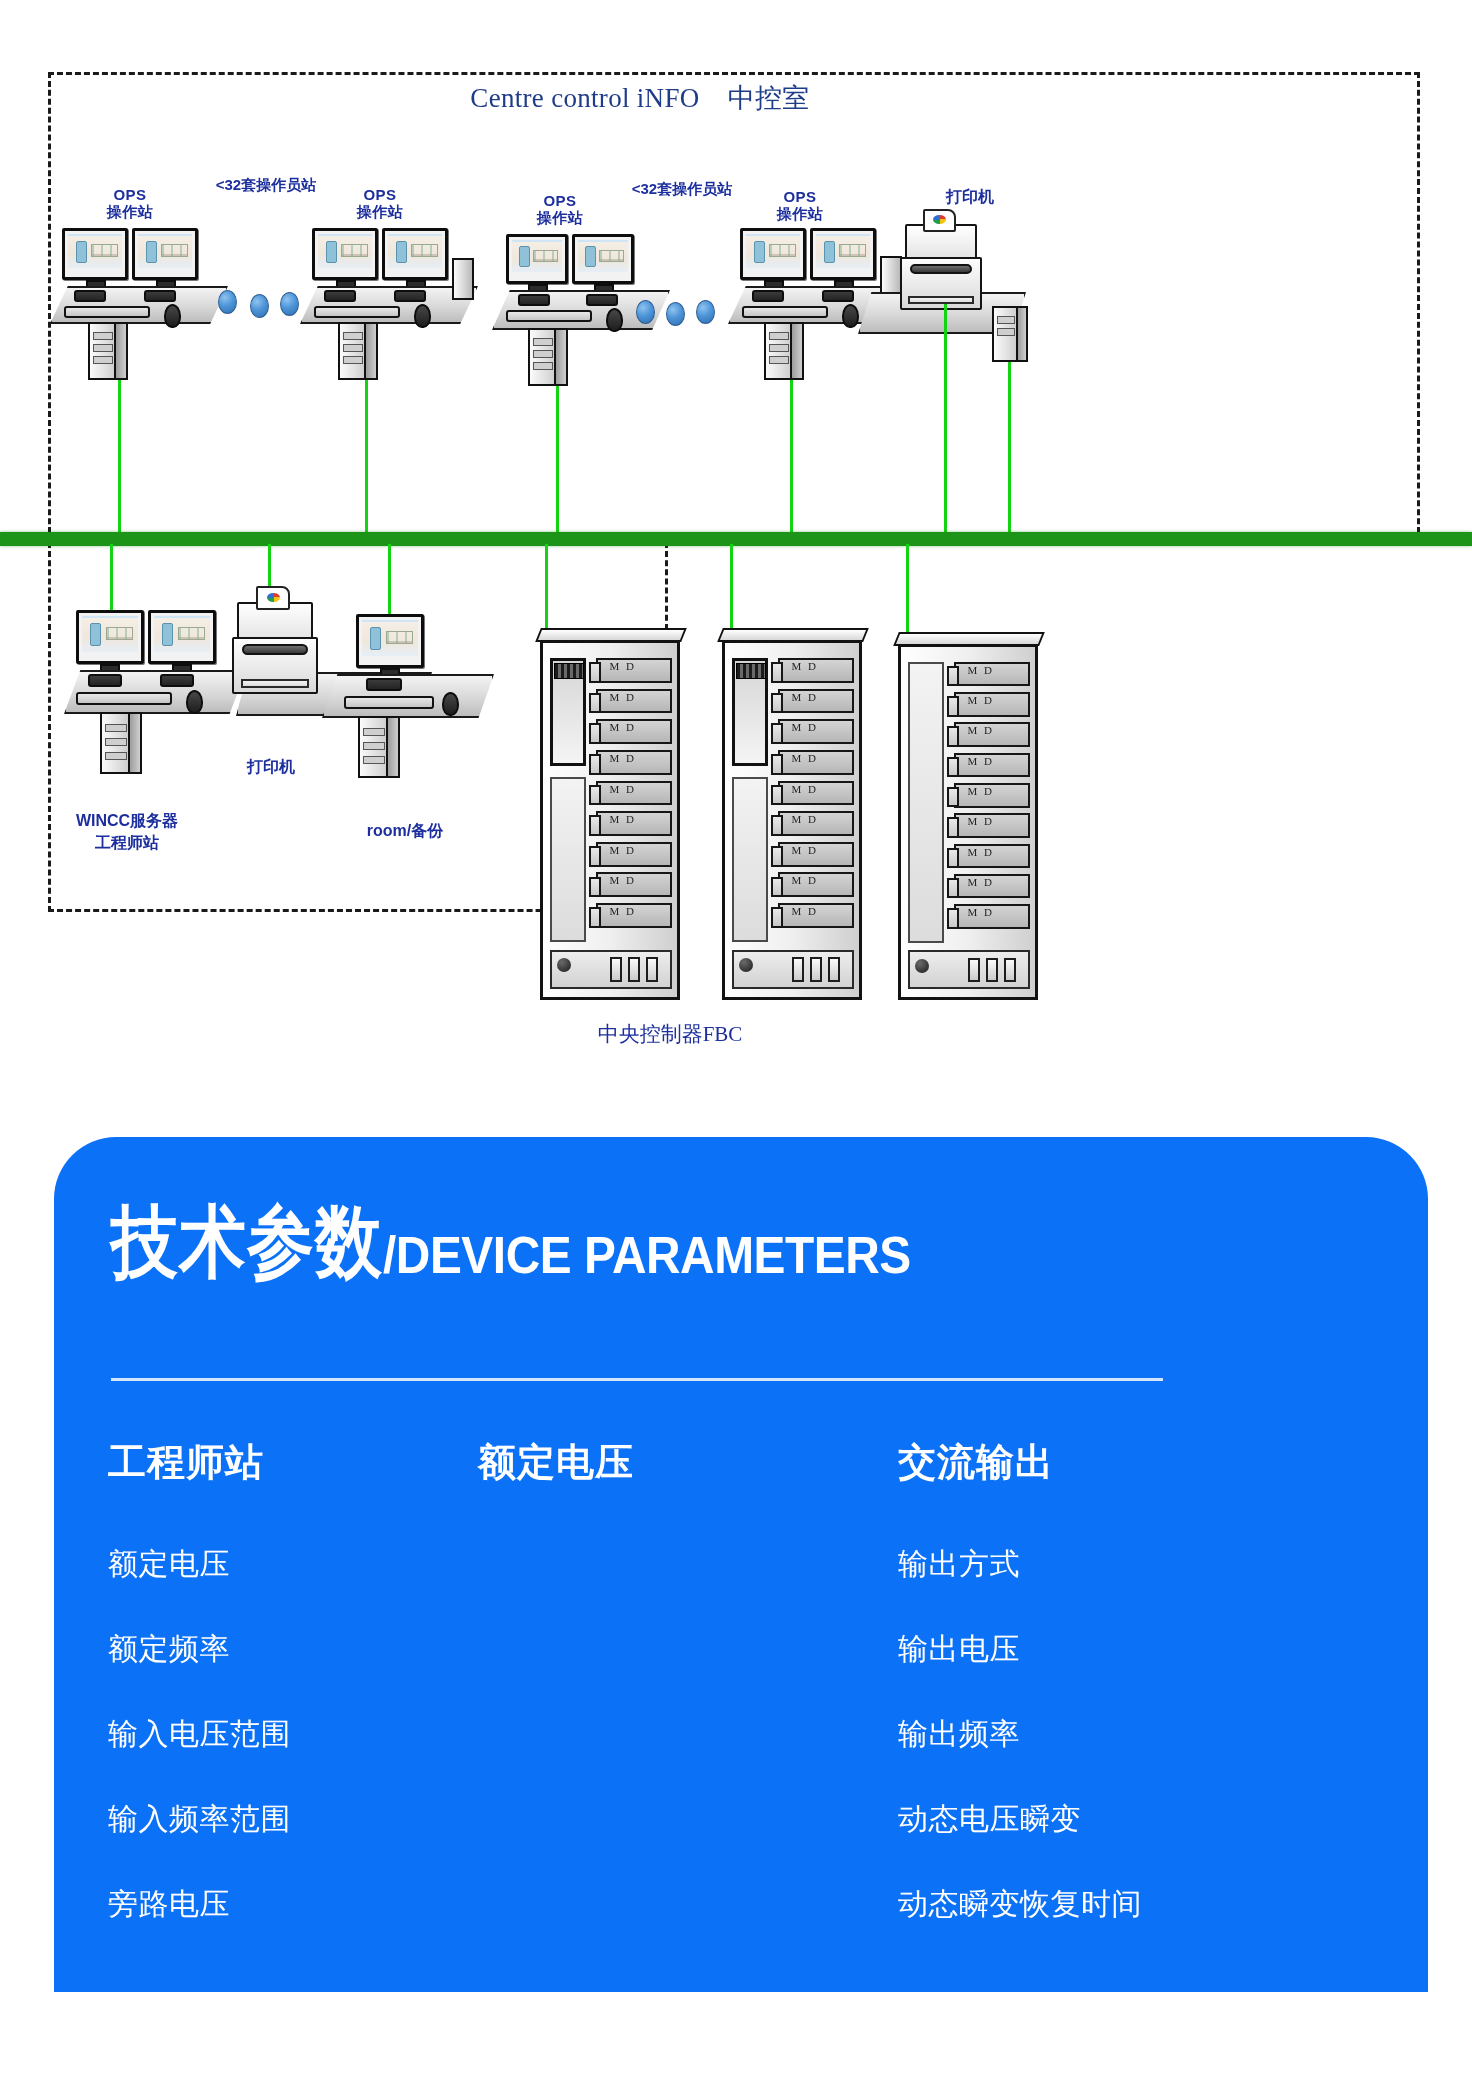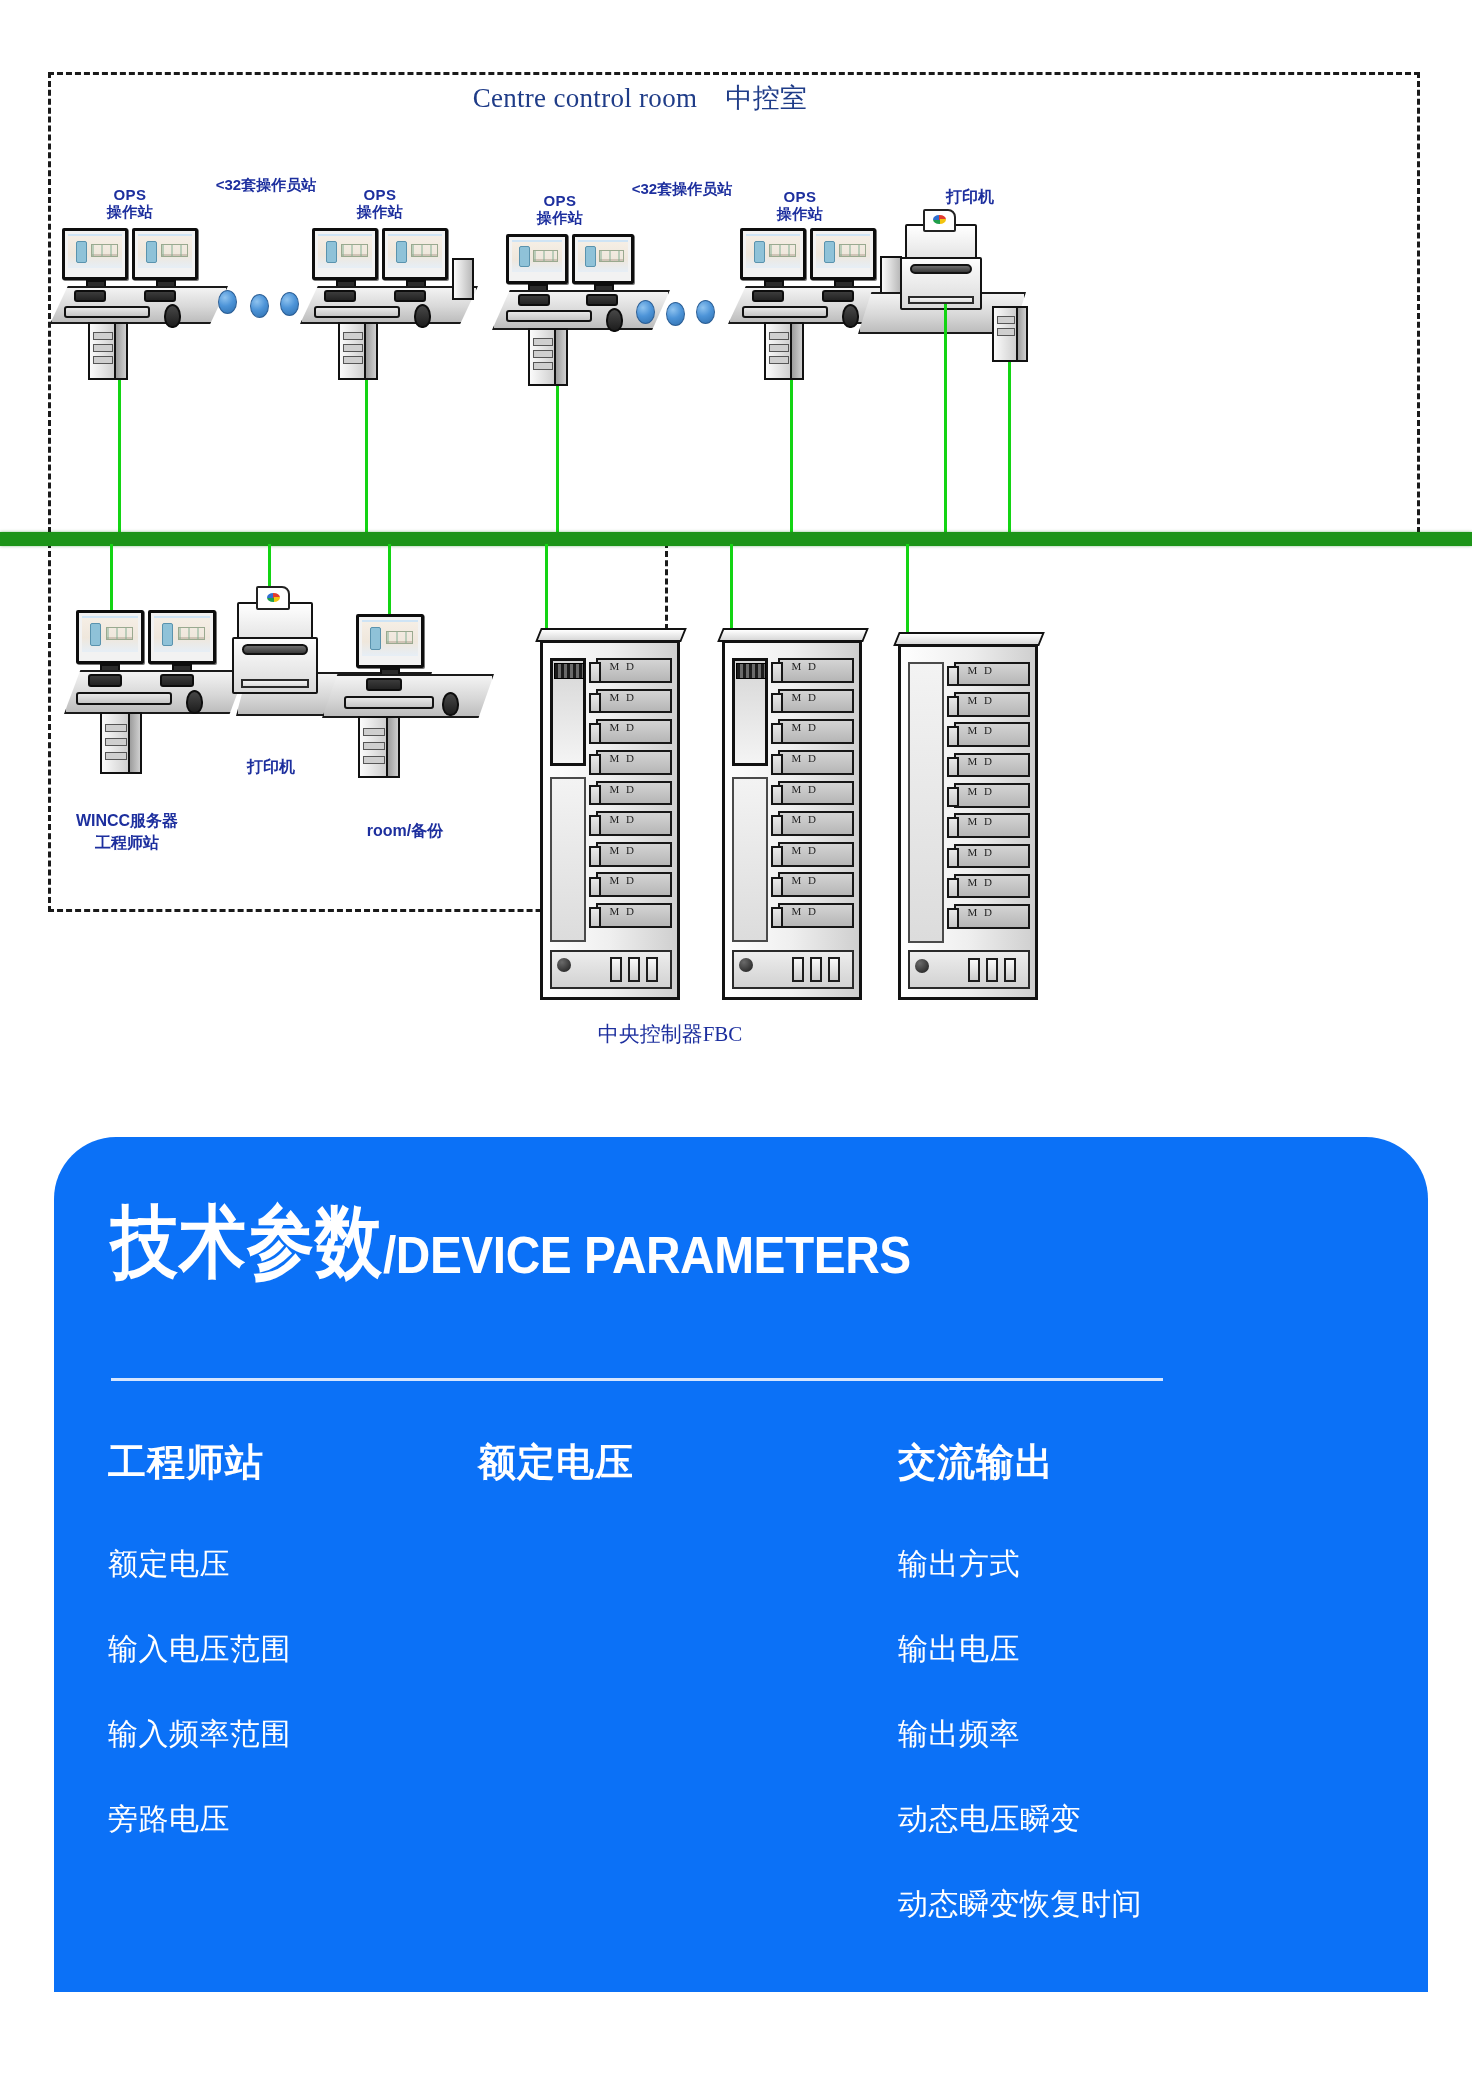--- a/index.html
+++ b/index.html
@@ -237,21 +237,21 @@
   }
 </style>
 </head>
 <body>
 
 <div id="diagram">
 
   <div class="dashed-box" id="ccr-box"></div>
   <div class="dashed-box" id="srv-box"></div>
 
-  <div class="ccr-title">Centre control room    中控室</div>
+  <div class="ccr-title">Centre control iNFO    中控室</div>
 
   <div class="lbl cnt" style="left:186px; top:176px; width:160px;">&lt;32套操作员站</div>
   <div class="lbl cnt" style="left:602px; top:180px; width:160px;">&lt;32套操作员站</div>
 
   <div class="lbl ops" style="left:70px;  top:186px; width:120px;">OPS
 操作站</div>
   <div class="lbl ops" style="left:320px; top:186px; width:120px;">OPS
 操作站</div>
   <div class="lbl ops" style="left:500px; top:192px; width:120px;">OPS
 操作站</div>
@@ -580,20 +580,21 @@
   </div>
 
   <div class="pm-rule"></div>
 
   <div class="pm-cols">
 
     <div class="pm-col">
       <h3>工程师站</h3>
       <ul>
         <li>额定电压</li>
+        <li>额定频率</li>
         <li>输入电压范围</li>
         <li>输入频率范围</li>
         <li>旁路电压</li>
       </ul>
     </div>
 
     <div class="pm-col">
       <h3>额定电压</h3>
     </div>
 

